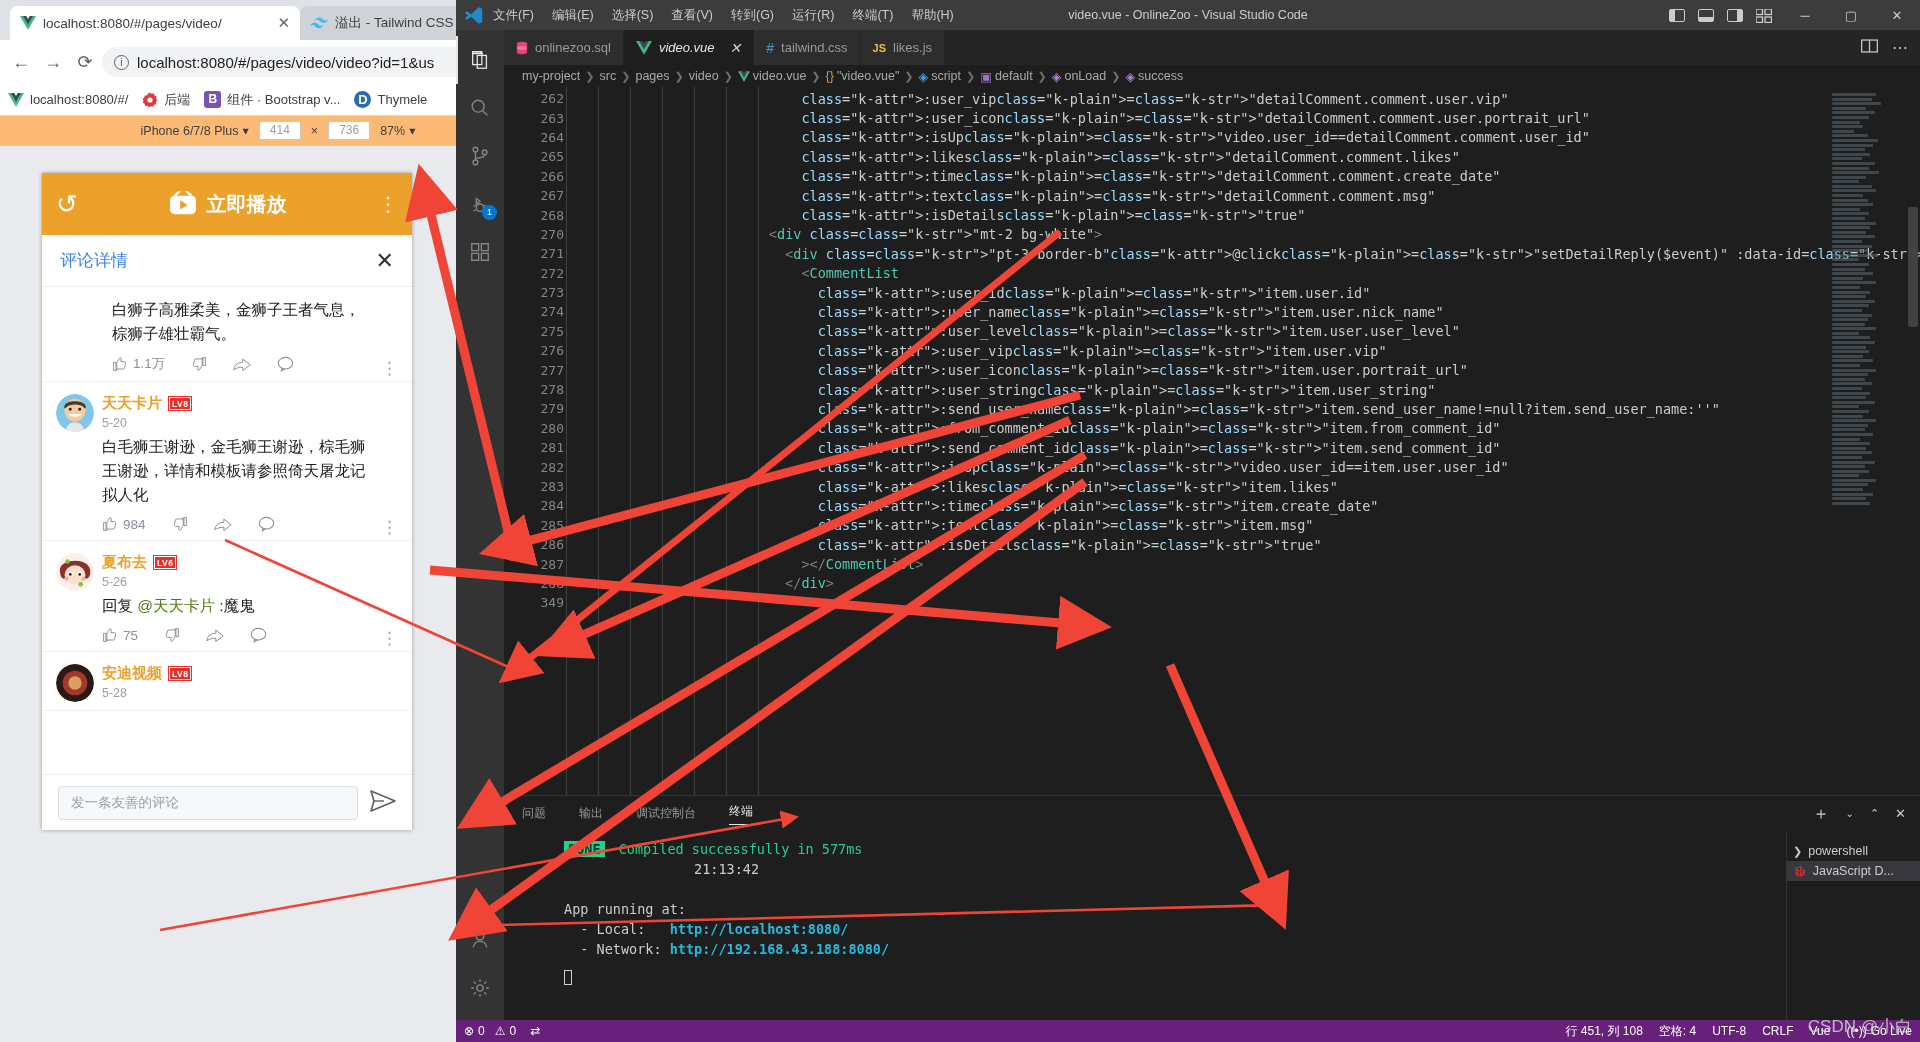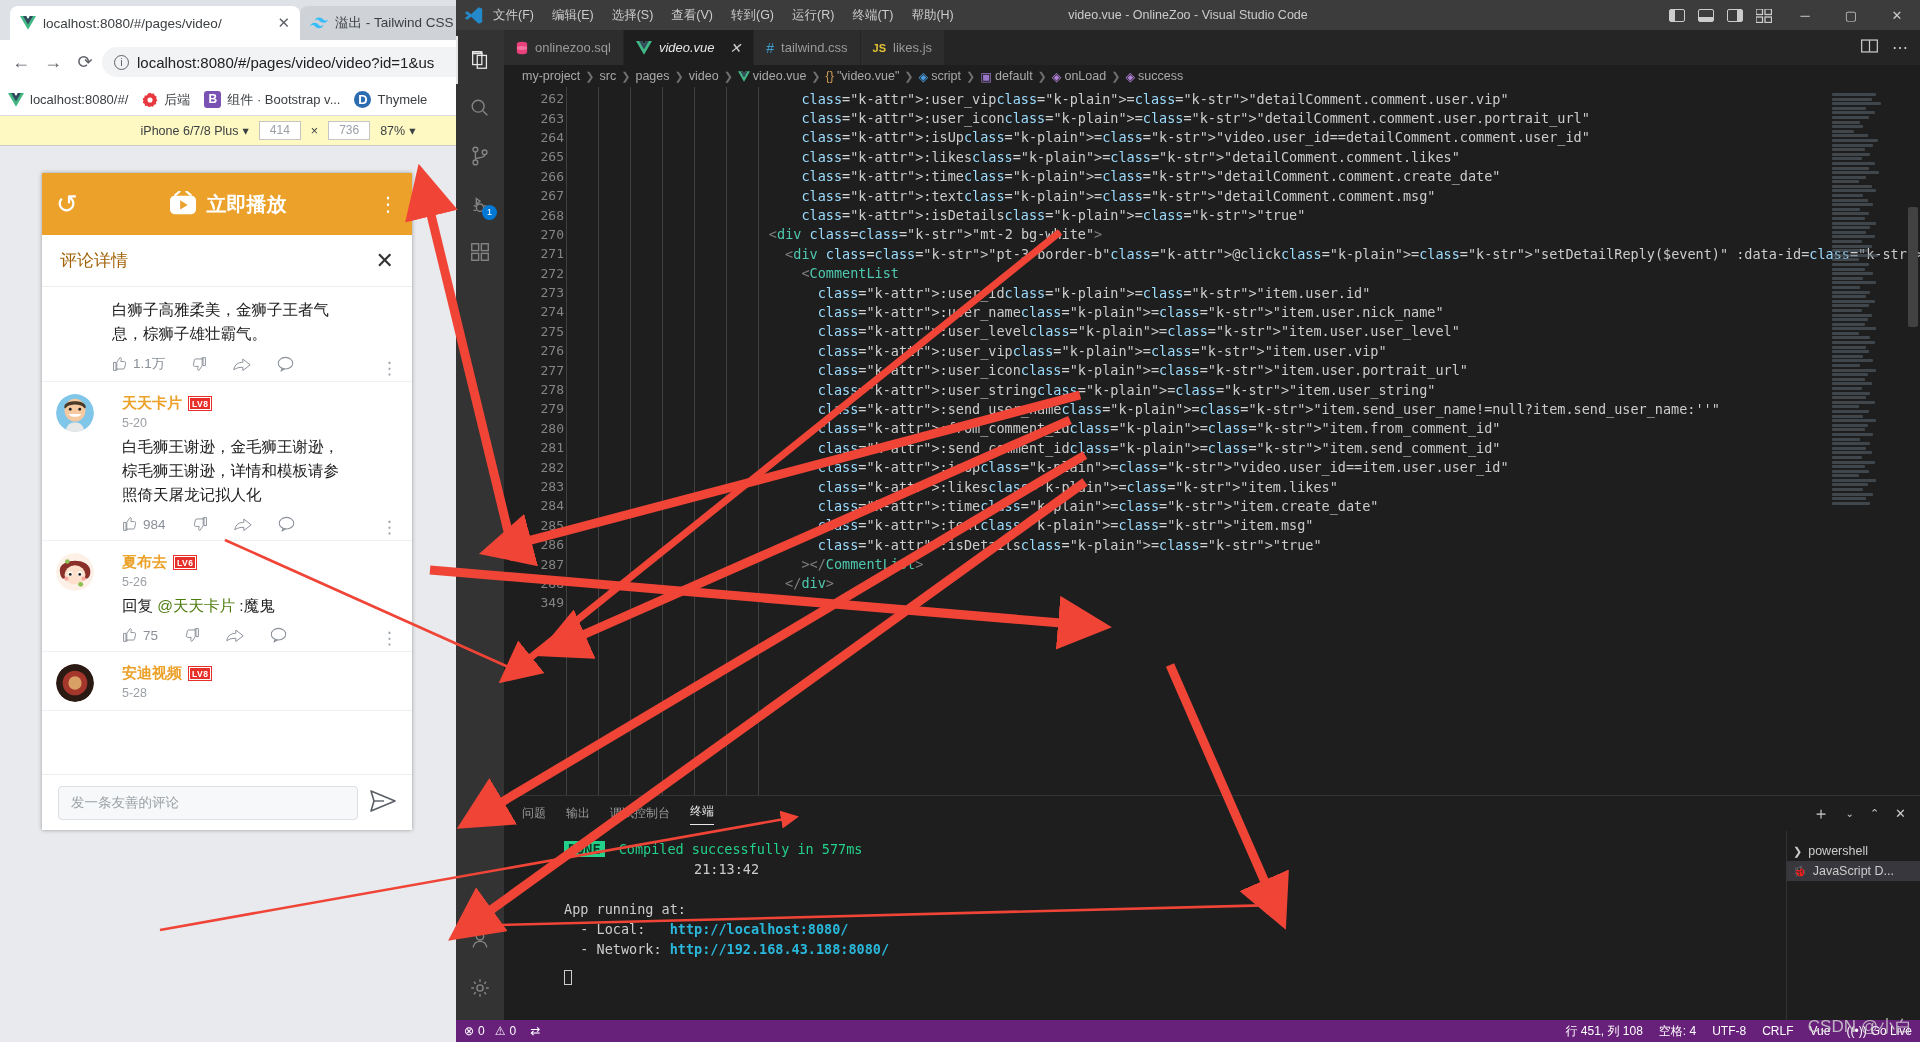--- a/index.html
+++ b/index.html
@@ -41,21 +41,21 @@
 
   .bookmarks { height: 32px; background: #fff; display: flex; align-items: center; gap: 14px;
                padding: 0 8px; font-size: 13px; color: #3c4043; border-bottom: 1px solid #dadce0; white-space: nowrap; }
   .bm { display: flex; align-items: center; gap: 6px; }
   .bm-dot { width: 16px; height: 16px; flex: 0 0 auto; }
   .bm-b { width: 17px; height: 17px; background: #7952b3; color: #fff; border-radius: 3px;
           font-size: 12px; font-weight: bold; text-align: center; line-height: 17px; flex: 0 0 auto; }
   .bm-d { width: 17px; height: 17px; background: #fff; color: #2b6cb0; border-radius: 50%;
           font-size: 13px; font-weight: bold; text-align: center; line-height: 17px; flex: 0 0 auto; }
 
-  .devtoolbar { height: 30px; background: #fef9c3; display: flex; align-items: center; justify-content: center;
+  .devtoolbar { height: 30px; background: #fdba74; display: flex; align-items: center; justify-content: center;
                 gap: 10px; font-size: 12.5px; color: #3c4043; border-bottom: 1px solid #ccc; position: relative; }
   .dev-sel { display: flex; align-items: center; gap: 4px; }
   .dev-num { width: 42px; height: 19px; border: 1px solid #c6c6c6; background: #fff; text-align: center;
              font-size: 12px; color: #9aa0a6; line-height: 17px; }
   .dev-menu { position: absolute; right: 14px; color: #5f6368; font-size: 14px; letter-spacing: 1px; }
 
   .viewport { position: absolute; left: 0; top: 146px; width: 556px; height: 896px; background: #e8eaed; }
   .phone {
     position: absolute; left: 42px; top: 27px; width: 370px; height: 657px;
     background: #fff; box-shadow: 0 0 4px rgba(0,0,0,.35); overflow: hidden;
@@ -63,25 +63,25 @@
   }
   .ph-header { height: 62px; background: #eba12a; display: flex; align-items: center; padding: 0 14px; position: relative; }
   .ph-back { font-size: 26px; color: #fff; line-height: 1; }
   .ph-center { position: absolute; left: 0; right: 0; display: flex; align-items: center; justify-content: center; gap: 9px; }
   .ph-logo { width: 30px; height: 26px; }
   .ph-title { color: #fff; font-size: 20px; font-weight: bold; }
   .ph-dots { margin-left: auto; color: #fff; font-size: 20px; line-height: .6; letter-spacing: 0; z-index: 2; }
 
   .ph-subbar { height: 52px; background: #fff; display: flex; align-items: center; justify-content: space-between;
                padding: 0 18px; border-bottom: 1px solid #eee; }
-  .ph-subtitle { font-size: 17px; color: #a16207; }
+  .ph-subtitle { font-size: 17px; color: #3b82f6; }
   .ph-x { font-size: 22px; color: #333; font-weight: 300; }
 
   .ph-scroll { flex: 1; overflow: hidden; background: #fff; }
-  .cmt { padding: 12px 14px 8px 14px; border-bottom: 1px solid #eef0f2; display: flex; gap: 28px; }
+  .cmt { padding: 12px 14px 8px 14px; border-bottom: 1px solid #eef0f2; display: flex; gap: 8px; }
   .cmt.first { padding-left: 70px; padding-top: 6px; }
   .avatar { width: 38px; height: 38px; border-radius: 50%; flex: 0 0 auto; overflow: hidden; }
   .cmt-body { flex: 1; min-width: 0; }
   .cmt-name { font-size: 15px; font-weight: bold; color: #eba12a; display: flex; align-items: center; gap: 7px; }
   .lv { background: #e8302a; color: #fff; font-size: 8.5px; font-weight: bold; padding: 1px 2px 0 2px;
         border: 1px solid #fff; outline: 1px solid #e8302a; letter-spacing: .5px; line-height: 10px; }
   .cmt-date { font-size: 12.5px; color: #9aa0a6; margin-top: 3px; }
   .cmt-text { font-size: 15.5px; color: #1b1b1b; line-height: 1.55; margin-top: 5px; }
   .cmt-text .at { color: #4d7c0f; }
   .cmt-actions { display: flex; align-items: center; gap: 26px; margin-top: 9px; color: #8a8f98; font-size: 13.5px; }
@@ -150,21 +150,21 @@
   .k-name { color: #4ec9b0; }
   .k-punc { color: #808080; }
   .k-plain { color: #d4d4d4; }
 
   .minimap { position: absolute; right: 14px; top: 0; bottom: 0; width: 74px; opacity: .55; }
   .mm-line { height: 3px; background: #5a6a72; margin-bottom: 1.6px; border-radius: 1px; }
   .vs-scrollbar { position: absolute; right: 0; top: 0; width: 14px; bottom: 0; }
   .vs-thumb { position: absolute; right: 2px; width: 10px; background: #424242; border-radius: 2px; }
 
   .panel { height: 225px; background: #1e1e1e; border-top: 1px solid #333; display: flex; flex-direction: column; }
-  .panel-tabs { height: 35px; display: flex; align-items: center; gap: 20px; padding-left: 18px; font-size: 12px; color: #9a9a9a; }
+  .panel-tabs { height: 35px; display: flex; align-items: center; gap: 33px; padding-left: 18px; font-size: 12px; color: #9a9a9a; }
   .panel-tabs .pt.active { color: #e7e7e7; border-bottom: 1px solid #e7e7e7; padding-bottom: 4px; }
   .panel-right { margin-left: auto; display: flex; align-items: center; gap: 16px; padding-right: 14px; color: #ccc; font-size: 13px; }
   .panel-body { flex: 1; display: flex; }
   .term { flex: 1; padding: 8px 0 0 60px; font-family: "DejaVu Sans Mono", monospace; font-size: 13.5px; line-height: 20px; color: #cccccc; }
   .done-badge { background: #23d18b; color: #0b3b26; padding: 0 4px; font-weight: bold; }
   .term-green { color: #23d18b; }
   .term-cyan { color: #29b8db; }
   .term-bold { font-weight: bold; }
   .term-caret { display: inline-block; width: 8px; height: 15px; border: 1px solid #cccccc; vertical-align: -3px; }
   .term-list { width: 134px; border-left: 1px solid #333; padding-top: 10px; font-size: 12.5px; color: #cccccc; }

